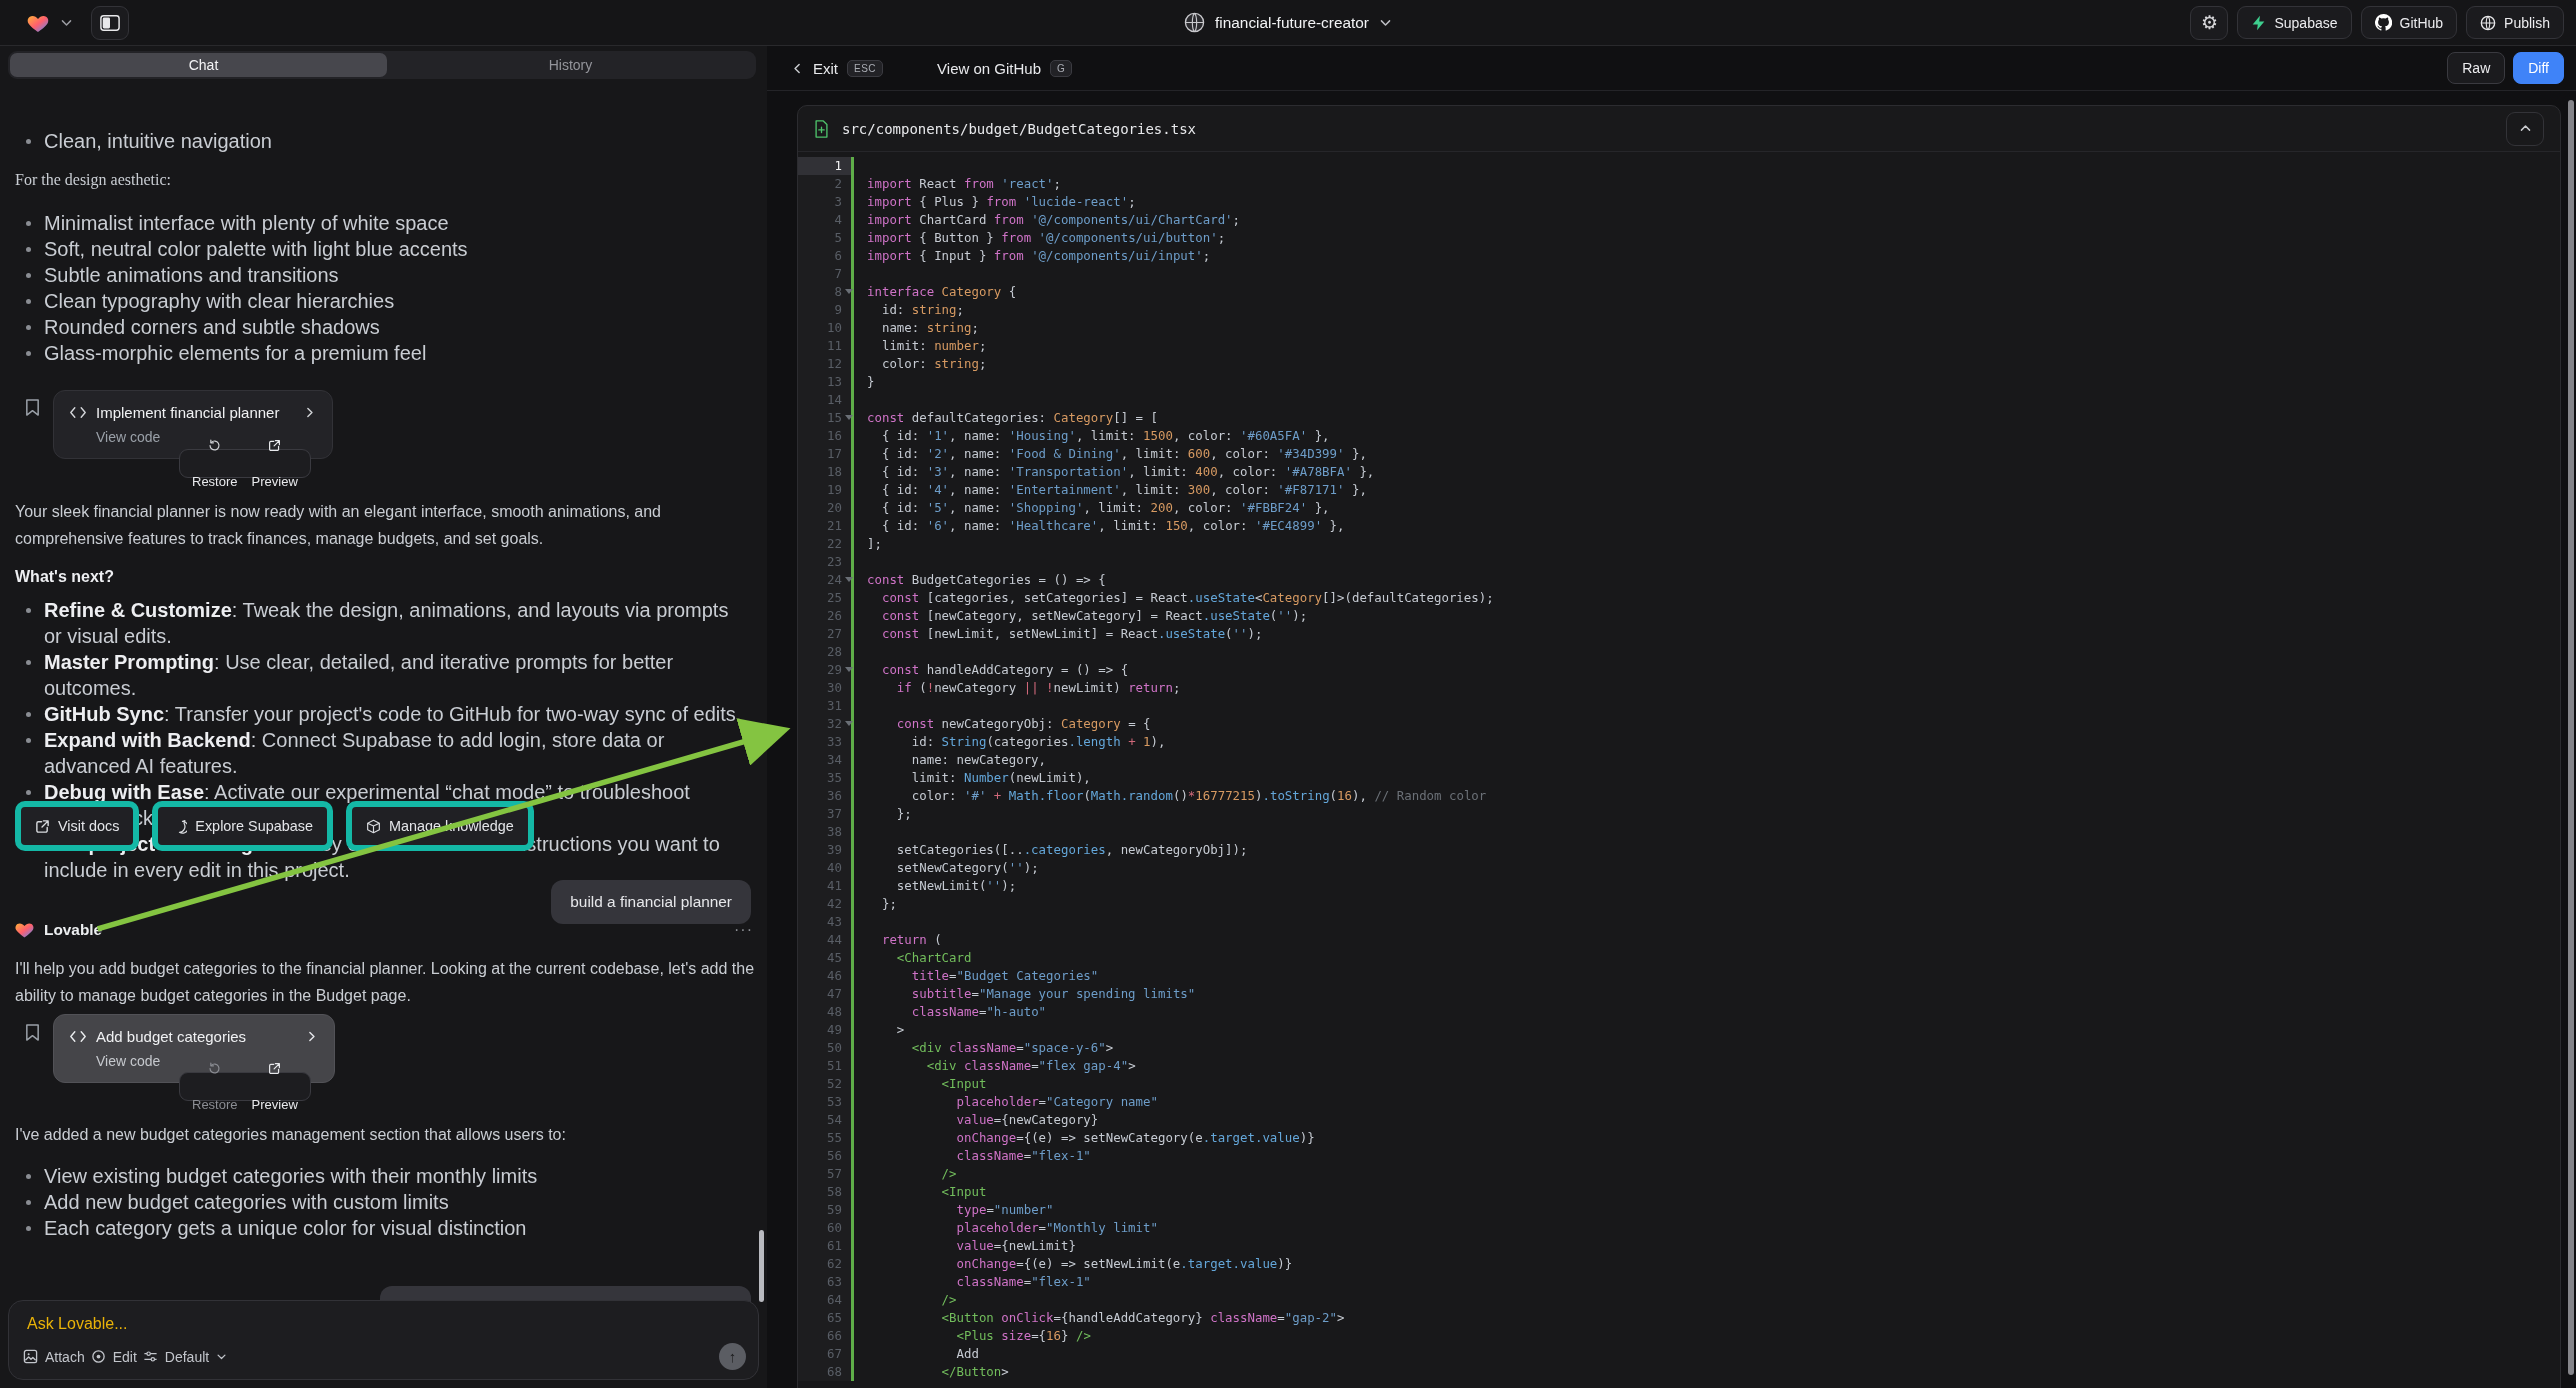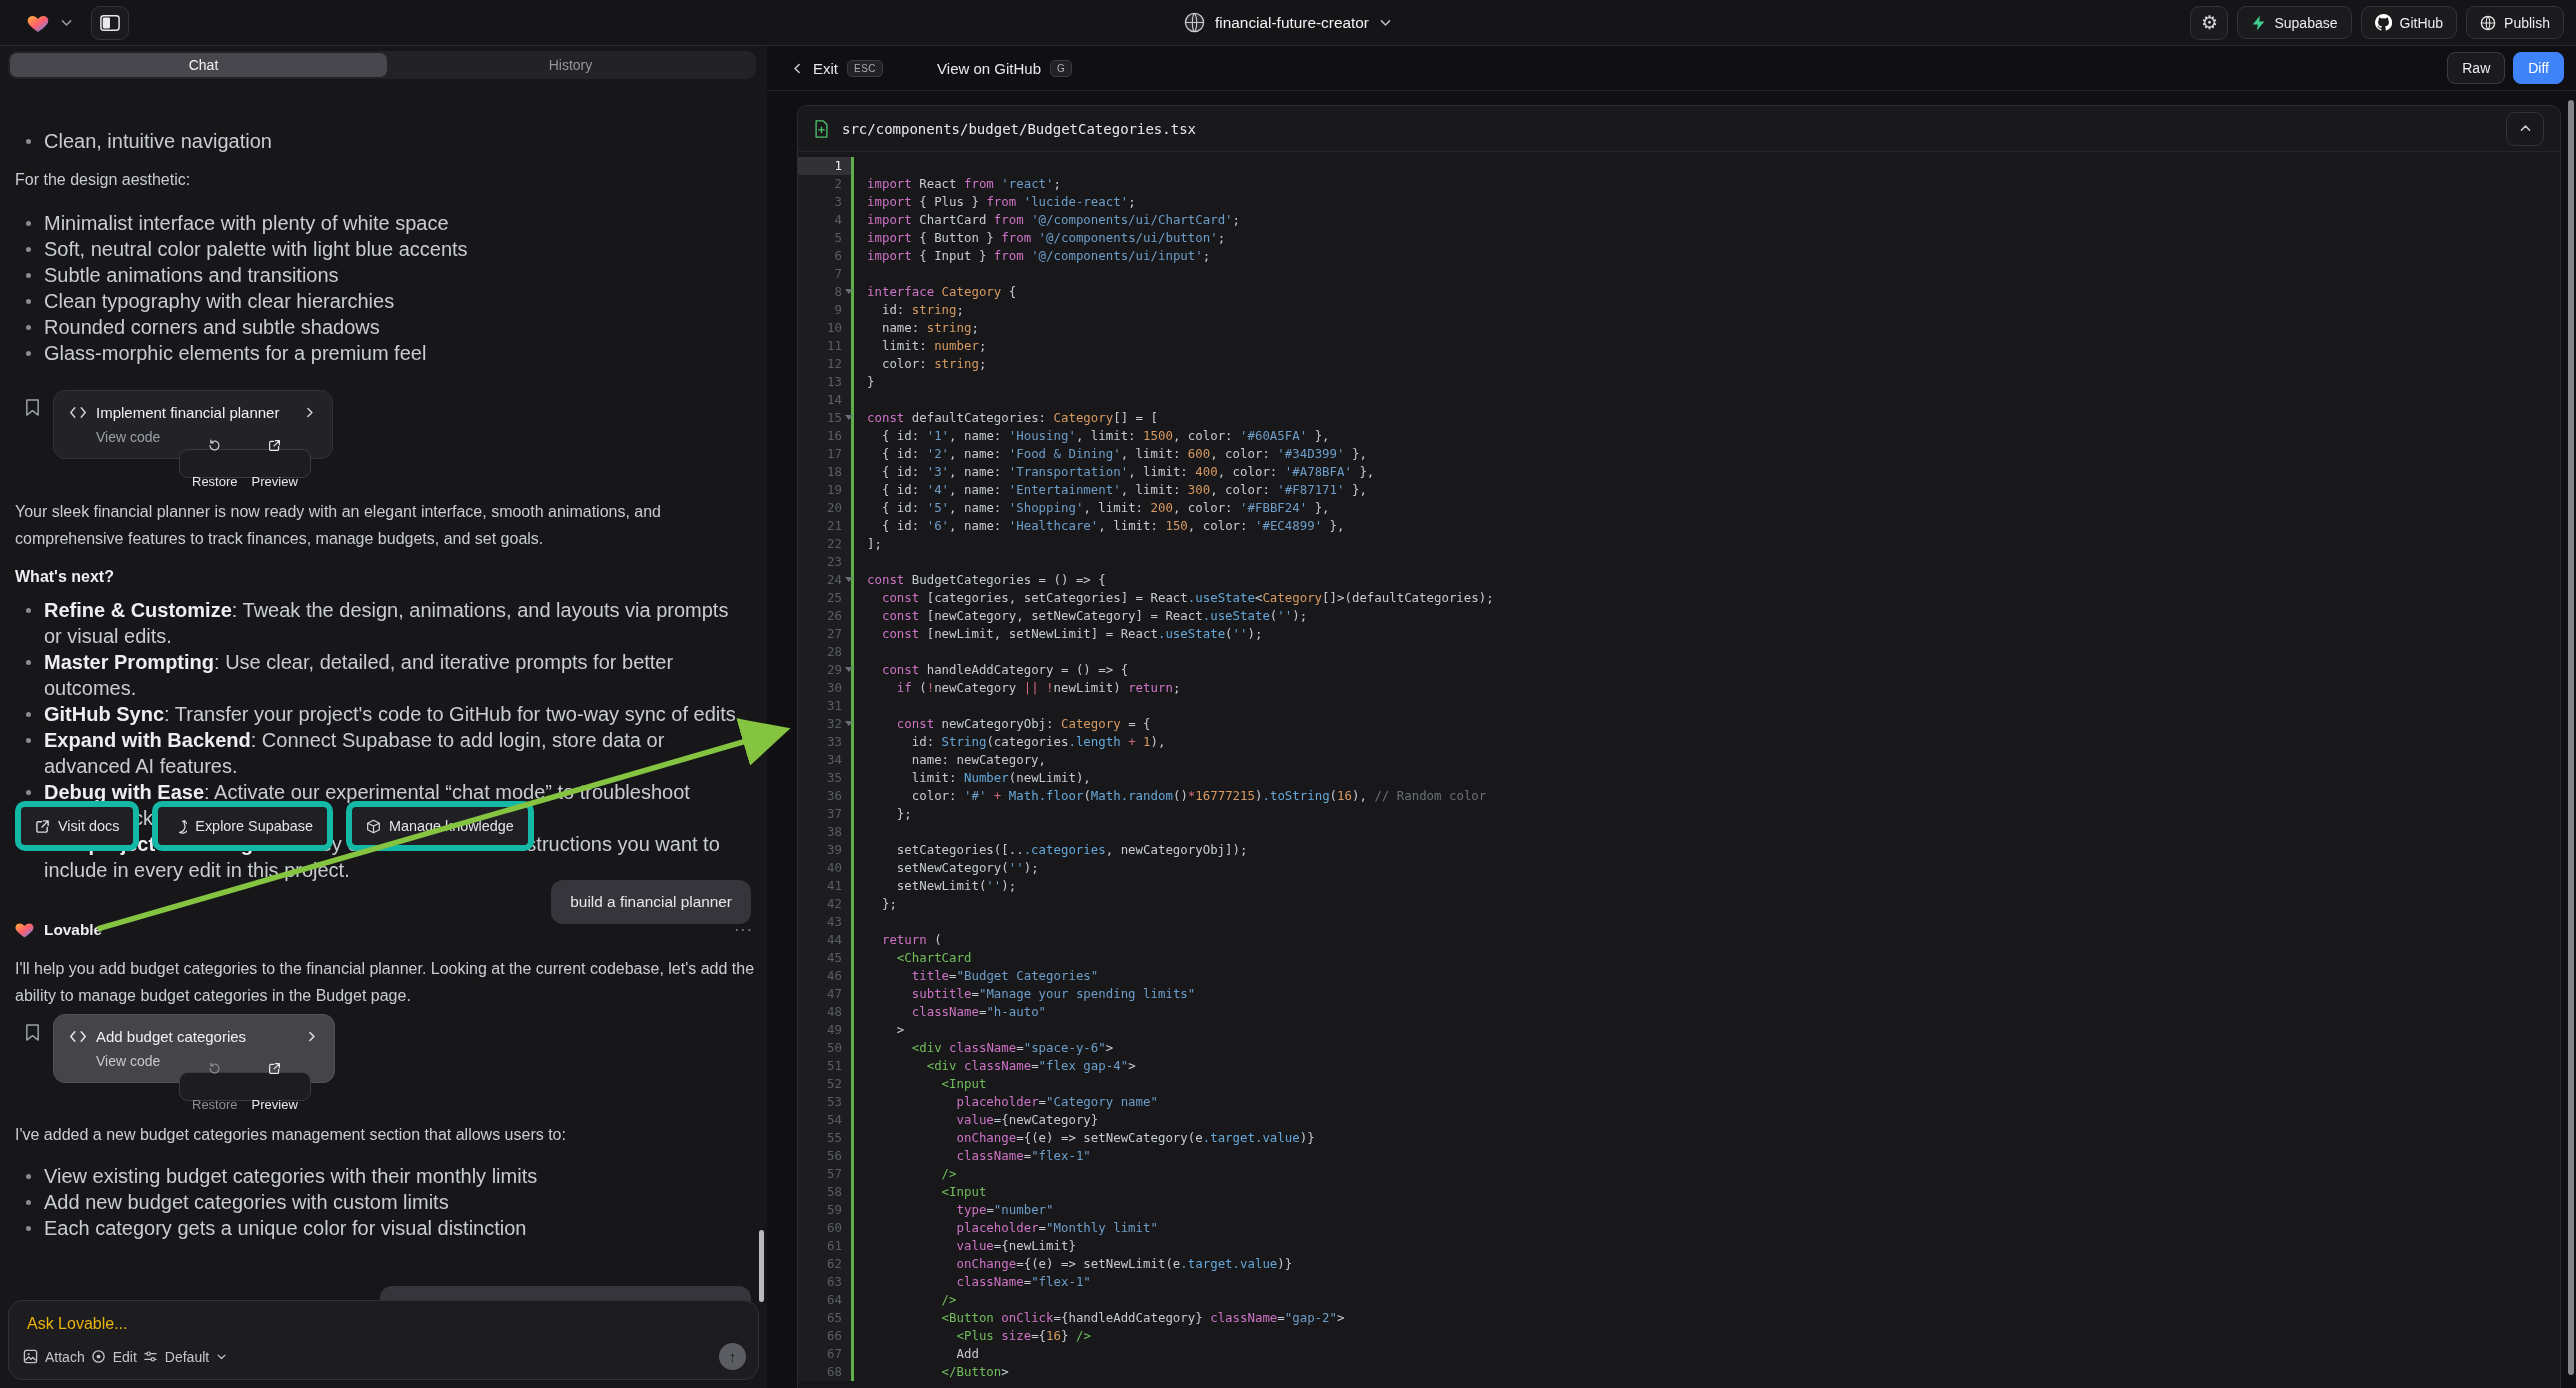--- a/index.html
+++ b/index.html
@@ -155,21 +155,21 @@
       <div class="tab">History</div>
     </div>
 
     <div class="abs" style="left:15px;top:82px;width:737px;">
       <div class="bullet-item">
           <span class="dot"></span>
           <span>Clean, intuitive navigation</span>
         </div>
     </div>
 
-    <div class="abs para" style="left:15px;top:120px;width:737px;">For the design aesthetic:</div>
+    <div class="abs para" style="left:15px;top:120px;width:737px;font-family:Liberation Serif, serif;">For the design aesthetic:</div>
 
     <div class="abs" id="aesthetic-list" style="left:15px;top:164px;width:737px;">
         <div class="bullet-item">
           <span class="dot"></span>
           <span>Minimalist interface with plenty of white space</span>
         </div>
         <div class="bullet-item">
           <span class="dot"></span>
           <span>Soft, neutral color palette with light blue accents</span>
         </div>

